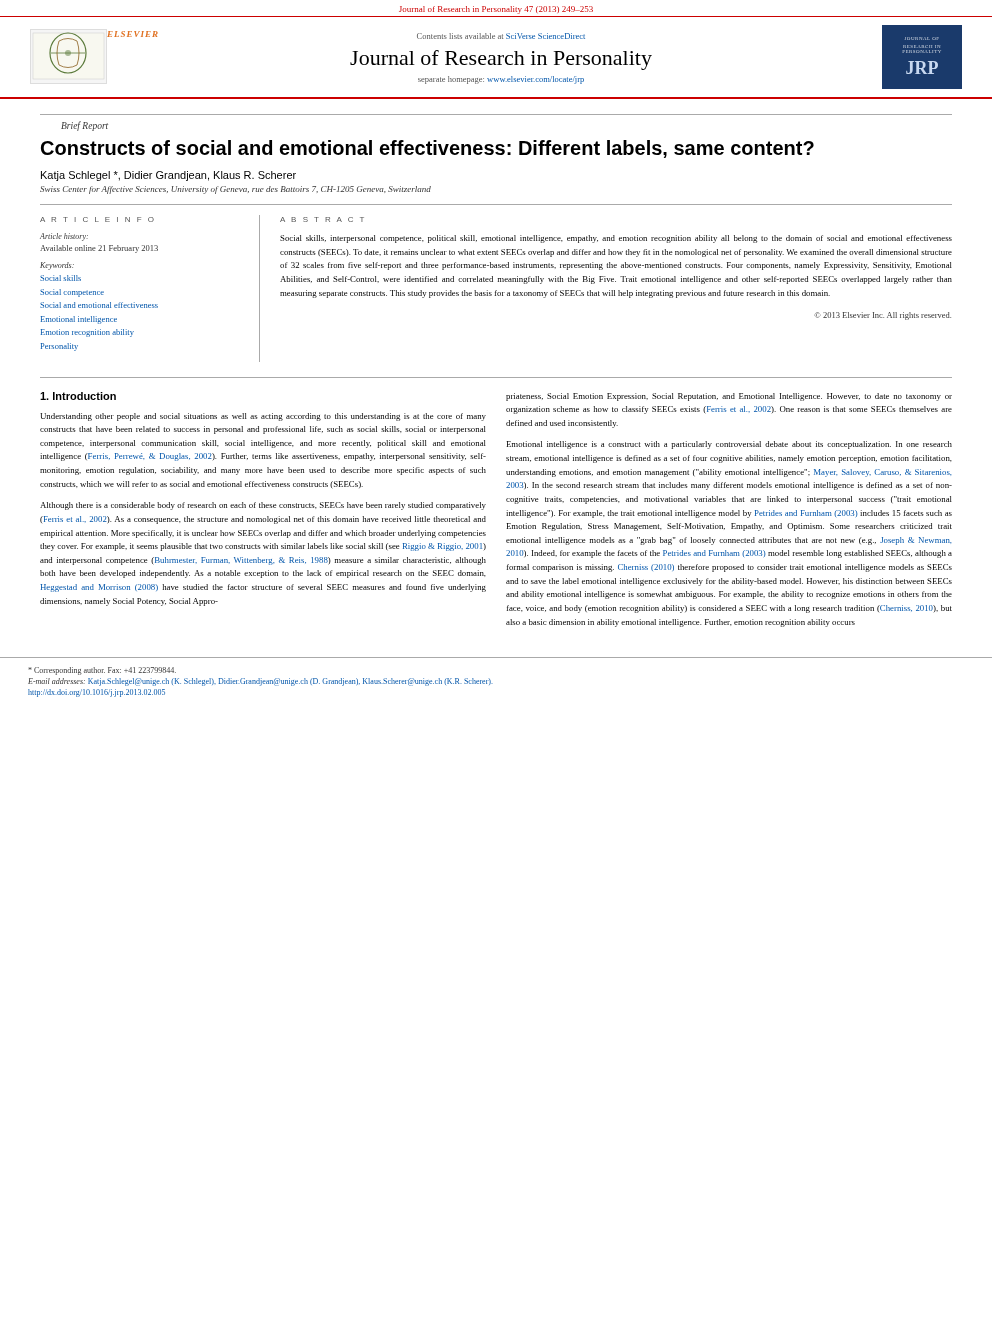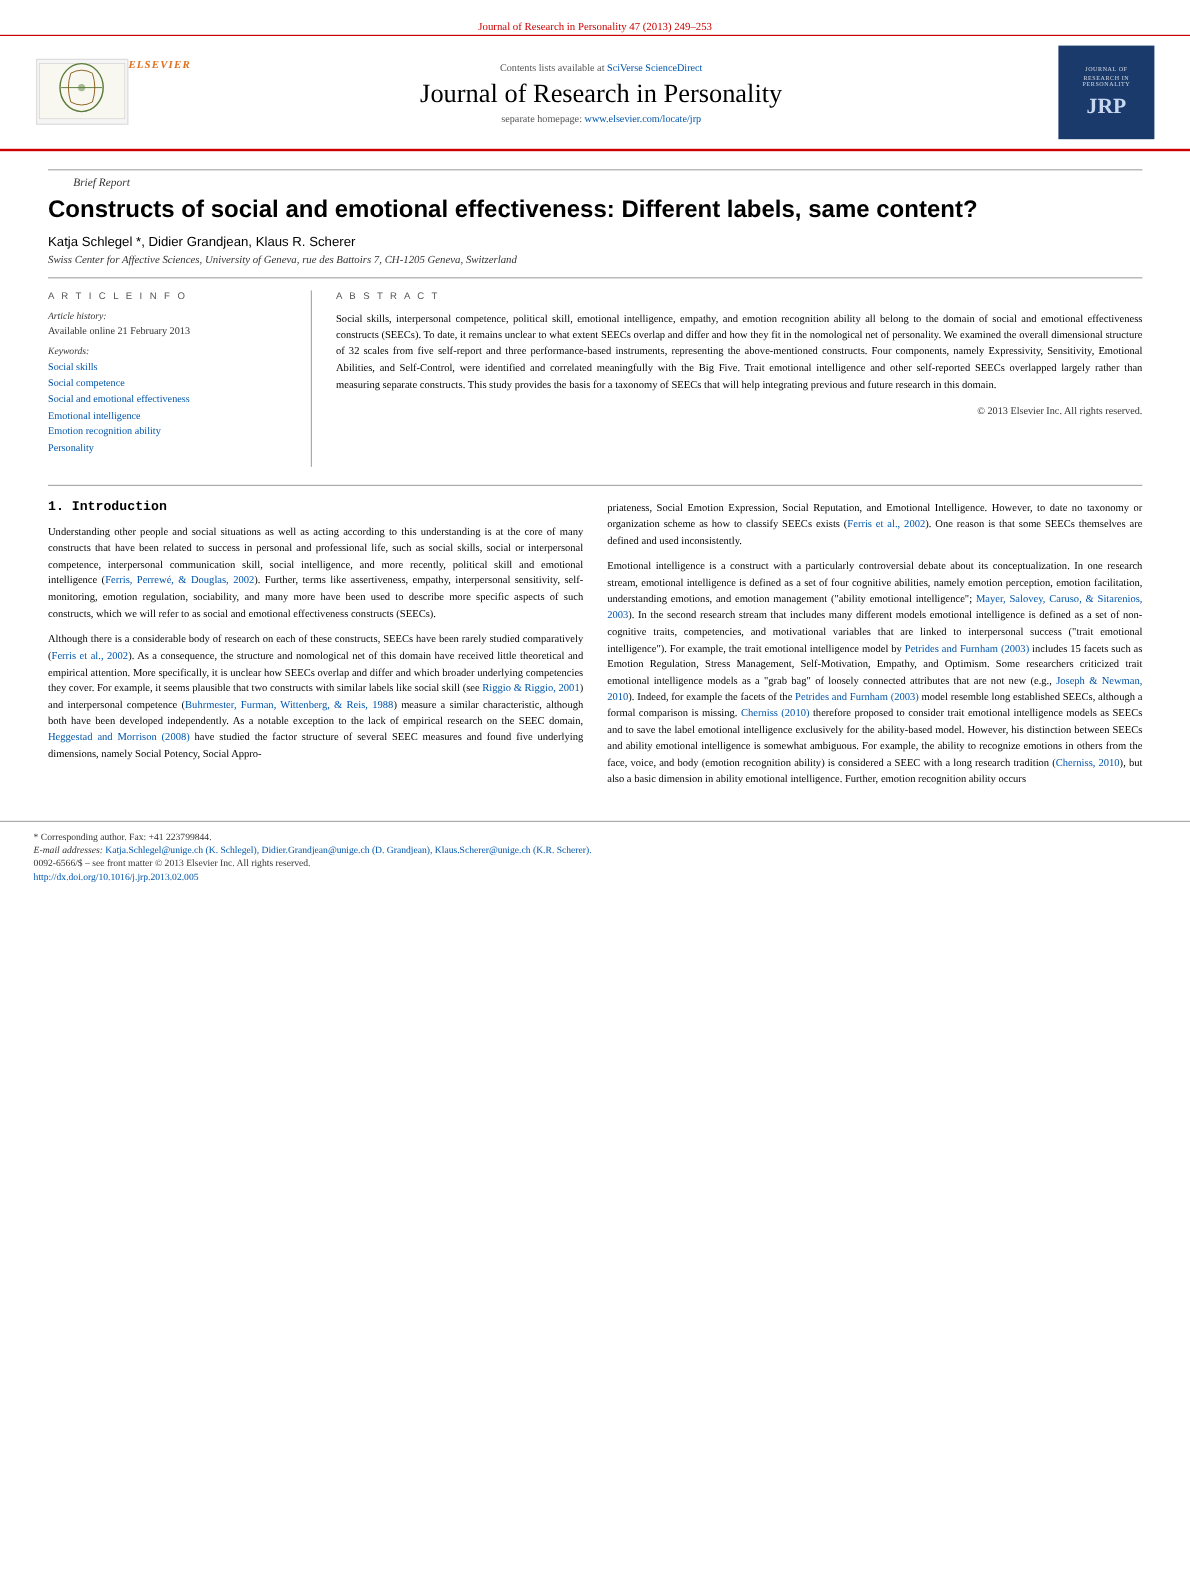--- a/index.html
+++ b/index.html
@@ -13,21 +13,21 @@
     }
     .page {
       width: 992px;
       min-height: 1323px;
       background: #fff;
       padding: 0;
     }
     
     .top-bar {
       text-align: center;
-      padding: 17px 0 2px;
+      padding: 4px 0 2px;
       font-size: 9px;
       color: #c00;
       border-bottom: 1px solid #c00;
     }
     
     .journal-header {
       display: flex;
       align-items: center;
       padding: 8px 30px;
       border-bottom: 2px solid #c00;
@@ -83,21 +83,21 @@
       font-size: 8.5px;
       color: #555;
     }
     .journal-header-right {
       width: 100px;
       display: flex;
       justify-content: flex-end;
     }
     .journal-logo-box {
       width: 80px;
-      height: 78px;
+      height: 64px;
       background: #1a3a6b;
       display: flex;
       flex-direction: column;
       align-items: center;
       justify-content: center;
       color: white;
       font-size: 7px;
       text-align: center;
       padding: 4px;
     }
@@ -204,21 +204,21 @@
       flex: 1;
     }
     .body-right {
       flex: 1;
     }
     .section-title {
       font-size: 11px;
       font-weight: bold;
       margin-bottom: 8px;
       color: #000;
-      font-family: Liberation Mono, monospace;
+      font-family: Liberation Sans, sans-serif;
     }
     .body-text {
       font-size: 8.8px;
       line-height: 1.55;
       text-align: justify;
       color: #000;
       margin-bottom: 8px;
     }
     
     .article-footer {
@@ -346,21 +346,18 @@
   <div class="article-footer">
     <div class="footer-left">
       <div class="footnote-line">
         <span>* Corresponding author. Fax: +41 223799844.</span>
       </div>
       <div class="footnote-line">
         <span class="italic">E-mail addresses:</span>
         <span style="color:#0055aa">Katja.Schlegel@unige.ch (K. Schlegel), Didier.Grandjean@unige.ch (D. Grandjean), Klaus.Scherer@unige.ch (K.R. Scherer).</span>
       </div>
       <div class="footnote-line">
-        <span>0092-6566/$ – see front matter © 2013 Elsevier Inc. All rights reserved.</span>
-      </div>
-      <div class="footnote-line">
         <span style="color:#0055aa">http://dx.doi.org/10.1016/j.jrp.2013.02.005</span>
       </div>
     </div>
   </div>
 
 </div>
 
 </body></html>

